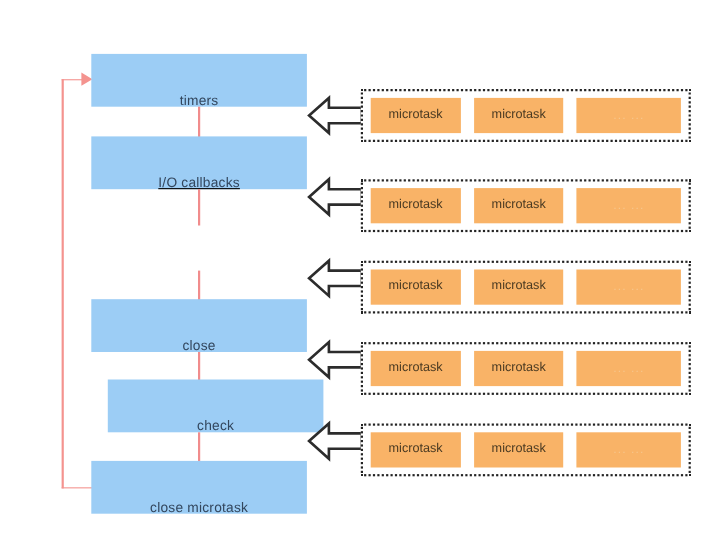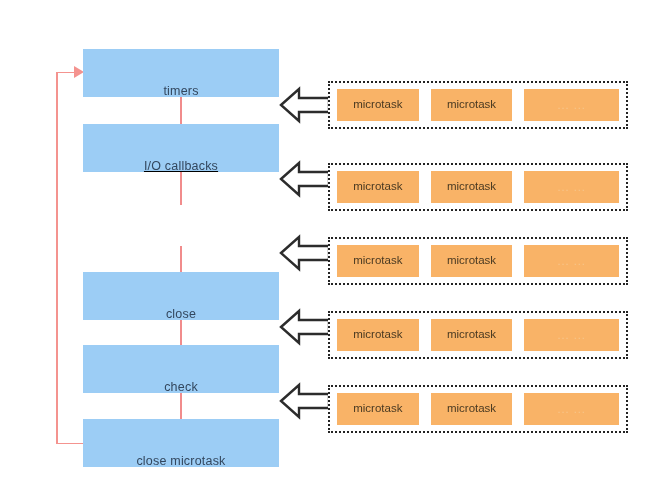--- a/index.html
+++ b/index.html
@@ -151,21 +151,21 @@
   </div>
   <div class="phase-connector" style="top:172px; height:33px;"></div>
 
   <div class="phase-connector" style="top:246px; height:33px;"></div>
 
   <div class="phase-box" style="top:272px;">
     <span class="phase-label">close</span>
   </div>
   <div class="phase-connector" style="top:320px; height:33px;"></div>
 
-  <div class="phase-box" style="top:345px;">
+  <div class="phase-box" style="top:345px;margin-left:15px;">
     <span class="phase-label">check</span>
   </div>
   <div class="phase-connector" style="top:393px; height:33px;"></div>
 
   <div class="phase-box" style="top:419px;">
     <span class="phase-label">close microtask</span>
   </div>
 
   <div class="block-arrow" style="top:85px;">
     <svg width="52" height="40" viewBox="0 0 52 40">

